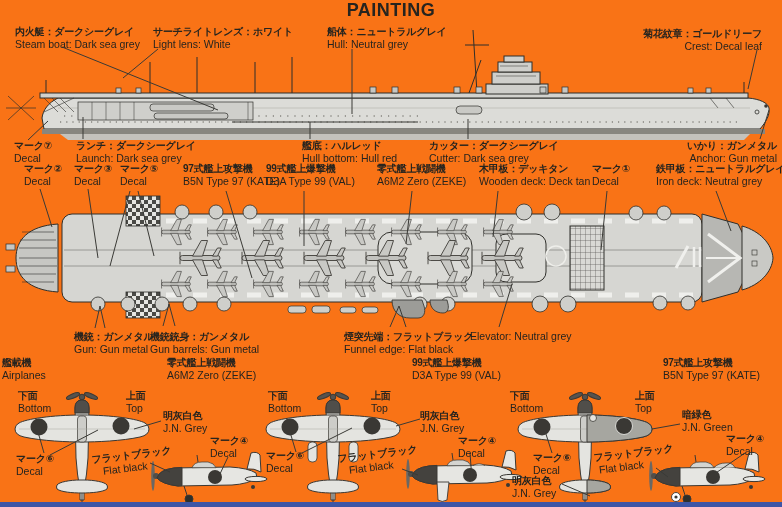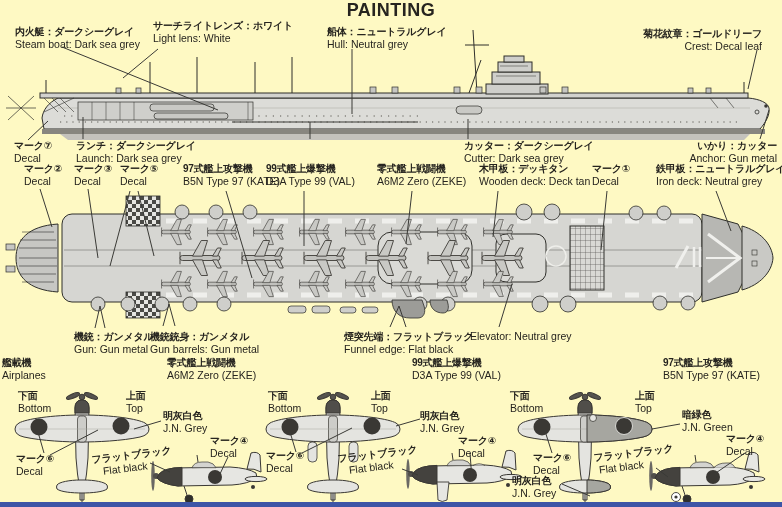--- a/index.html
+++ b/index.html
@@ -1,16 +1,16 @@
 <!DOCTYPE html>
 <html><head>
 <meta charset="utf-8">
 <style>
   html,body{margin:0;padding:0;background:#dcdbd8;}
-  .page{position:relative;width:782px;height:507px;background:#fef9c3;
+  .page{position:relative;width:782px;height:507px;background:#f97316;
         font-family:"Liberation Sans","DejaVu Sans",sans-serif;color:#26241f;overflow:hidden;}
   .title{position:absolute;top:0;left:0;right:0;text-align:center;
          font-size:18px;font-weight:700;letter-spacing:.5px;}
   svg.art{position:absolute;left:0;top:0;}
   .lbl{position:absolute;line-height:1.3;white-space:nowrap;}
   .lbl .jp{font-size:10px;font-weight:600;letter-spacing:-.2px;}
   .lbl .en{font-size:10.5px;}
   .r{text-align:right;}
   .tilt{transform:rotate(-7deg);transform-origin:left bottom;}
   .bluebar{position:absolute;left:0;right:0;bottom:0;height:5px;background:#3e55a6;}
@@ -253,46 +253,50 @@
         M402,469 L418,475 M470,453 L472,480
         M680,424 L652,429 M552,453 L545,431 M562,484 L590,496
         M656,468 L668,477 M745,453 L707,479"></path>
     </g>
   </svg>
 
   <div class="lbl" style="left:15px;top:25px">
     <div class="jp">内火艇：ダークシーグレイ</div>
     <div class="en">Steam boat: Dark sea grey</div>
   </div>
-  <div class="lbl" style="left:153px;top:19px">
+  <div class="lbl" style="left:153px;top:25px">
     <div class="jp">サーチライトレンズ：ホワイト</div>
     <div class="en">Light lens: White</div>
   </div>
   <div class="lbl" style="left:327px;top:25px">
     <div class="jp">船体：ニュートラルグレイ</div>
     <div class="en">Hull: Neutral grey</div>
   </div>
   <div class="lbl r" style="right:20px;top:27px">
     <div class="jp">菊花紋章：ゴールドリーフ</div>
     <div class="en">Crest: Decal leaf</div>
   </div>
   <div class="lbl" style="left:14px;top:139px">
     <div class="jp">マーク⑦</div>
     <div class="en">Decal</div>
   </div>
   <div class="lbl" style="left:76px;top:139px">
     <div class="jp">ランチ：ダークシーグレイ</div>
     <div class="en">Launch: Dark sea grey</div>
   </div>
-  <div class="lbl" style="left:464px;top:139px">
+  <div class="lbl" style="left:302px;top:139px">
+    <div class="jp">艦底：ハルレッド</div>
+    <div class="en">Hull bottom: Hull red</div>
+  </div>
+  <div class="lbl" style="left:429px;top:139px">
     <div class="jp">カッター：ダークシーグレイ</div>
     <div class="en">Cutter: Dark sea grey</div>
   </div>
   <div class="lbl r" style="right:5px;top:139px">
-    <div class="jp">いかり：カッター</div>
+    <div class="jp">いかり：ガンメタル</div>
     <div class="en">Anchor: Gun metal</div>
   </div>
 
   <div class="lbl" style="left:24px;top:162px">
     <div class="jp">マーク②</div>
     <div class="en">Decal</div>
   </div>
   <div class="lbl" style="left:74px;top:162px">
     <div class="jp">マーク③</div>
     <div class="en">Decal</div>

